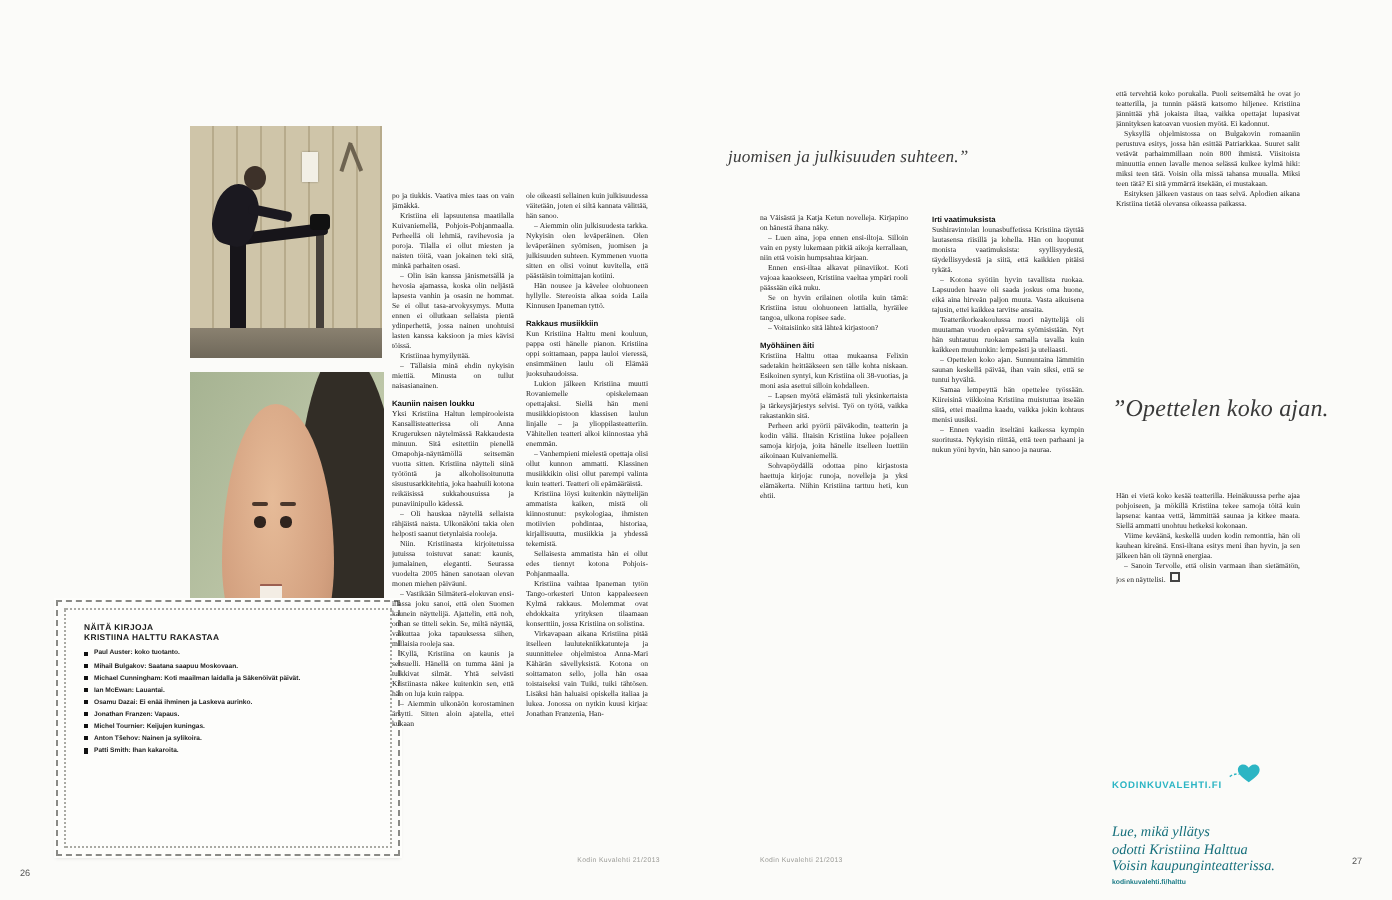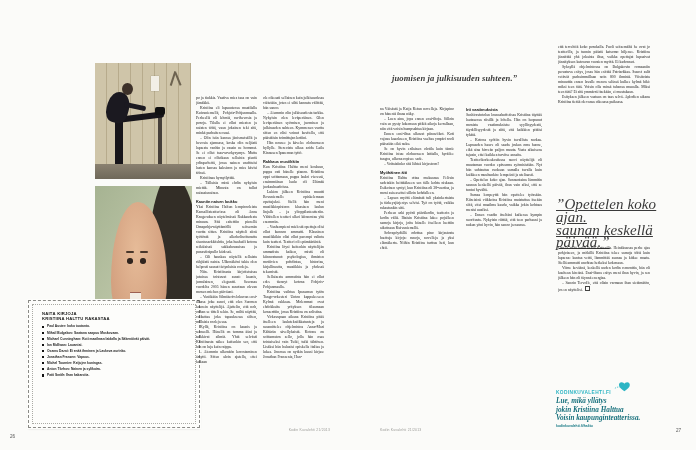--- a/index.html
+++ b/index.html
@@ -46,42 +46,42 @@
   .ticket h3{margin:0 0 3px 0;font-family:"Liberation Sans",sans-serif;font-size:4.2px;line-height:5.2px;
     letter-spacing:.2px;color:#161616;}
   .ticket ul{list-style:none;margin:0;padding:0;}
   .ticket li{position:relative;font-family:"Liberation Sans",sans-serif;font-size:3.3px;line-height:4.5px;
     padding-left:5px;margin-bottom:1.6px;color:#1d1d1d;font-weight:600;}
   .ticket li::before{content:"";position:absolute;left:0;top:1.2px;width:2.2px;height:2.2px;background:#111;}
 
   
   .pullquote{position:absolute;font-style:italic;font-size:8.6px;letter-spacing:.1px;color:#3a3a3a;white-space:nowrap;}
   .pq1{left:237px;top:73px;}
-  .pq2{left:392px;top:73px;font-weight:bold;}
-  .pq3{left:556px;top:198px;font-size:15px;line-height:12.8px;white-space:normal;width:130px;text-decoration:underline;}
+  .pq2{left:364px;top:73px;}
+  .pq3{left:556px;top:198px;font-size:12px;line-height:12.8px;white-space:normal;width:130px;}
 
   
   .col{position:absolute;overflow:hidden;text-align:justify;font-size:3.8px;line-height:5px;color:#222;}
   .col p{margin:0;text-indent:4px;}
   .col p:first-child{text-indent:0;}
   .col h4 + p{text-indent:0;}
   .col h4{margin:3px 0 1px 0;font-family:"Liberation Sans",sans-serif;font-size:3.9px;color:#111;}
   .l1{left:196px;top:96px;width:61px;height:330px;}
   .l2{left:263px;top:96px;width:61px;height:330px;}
   .r1{left:380px;top:107px;width:74px;height:315px;}
   .r2{left:466px;top:104px;width:76px;height:318px;}
   .r3a{left:558px;top:45px;width:92px;height:150px;}
   .r3b{left:558px;top:246px;width:92px;height:128px;}
   .endmark{display:inline-block;width:3px;height:3px;border:0.6px solid #444;margin-left:2px;vertical-align:baseline;}
 
   
   .teaser{left:556px;top:381px;width:110px;}
   .teaser .site{display:flex;align-items:flex-end;gap:2px;font-family:"Liberation Sans",sans-serif;
     font-weight:bold;font-size:4.8px;letter-spacing:.4px;color:#2cb5c4;}
-  .teaser .script{font-style:italic;font-weight:bold;font-size:7.2px;line-height:8.6px;color:#17707c;margin-top:2px;}
+  .teaser .script{font-style:italic;font-weight:normal;font-size:7.2px;line-height:8.6px;color:#17707c;margin-top:16px;}
   .teaser .url{font-family:"Liberation Sans",sans-serif;font-weight:bold;font-size:3.4px;color:#1a7a86;margin-top:1.5px;}
 
   
   .footer{position:absolute;top:428px;font-family:"Liberation Sans",sans-serif;font-size:3.4px;color:#9a9a96;letter-spacing:.2px;}
   .fL{left:230px;width:100px;text-align:right;}
   .fR{left:380px;}
   .pagenum{position:absolute;font-family:"Liberation Sans",sans-serif;font-size:4.6px;color:#555;}
   .pnL{left:10px;top:434px;}
   .pnR{left:676px;top:428px;}
 </style>
@@ -132,21 +132,20 @@
           <li>Michel Tournier: Keijujen kuningas.</li>
           <li>Anton Tšehov: Nainen ja sylikoira.</li>
           <li>Patti Smith: Ihan kakaroita.</li>
         </ul>
     </div>
   </div>
 
   <div class="pullquote pq2">juomisen ja julkisuuden suhteen.”</div>
   <div class="pullquote pq3">
       <div>”Opettelen koko ajan.</div>
-      <div>saunan keskellä päivää.”</div>
     </div>
 
   <div class="col l1">
       <p>po ja tiukkis. Vaativa mies taas on vain jämäkkä.</p>
       <p>Kristiina eli lapsuutensa maatilalla Kuivaniemellä, Pohjois-Pohjanmaalla. Perheellä oli lehmiä, ravihevosia ja poroja. Tilalla ei ollut miesten ja naisten töitä, vaan jokainen teki sitä, minkä parhaiten osasi.</p>
       <p>– Olin isän kanssa jänismetsällä ja hevosia ajamassa, koska olin neljästä lapsesta vanhin ja osasin ne hommat. Se ei ollut tasa-arvokysymys. Mutta ennen ei ollutkaan sellaista pientä ydinperhettä, jossa nainen unohtuisi lasten kanssa kaksioon ja mies kävisi töissä.</p>
       <p>Kristiinaa hymyilyttää.</p>
       <p>– Tällaisia minä ehdin nykyisin miettiä. Minusta on tullut naisasianainen.</p>
       <h4>Kauniin naisen loukku</h4>
       <p>Yksi Kristiina Haltun lempirooleista Kansallisteatterissa oli Anna Krugeruksen näytelmässä Rakkaudesta minuun. Sitä esitettiin pienellä Omapohja-näyttämöllä seitsemän vuotta sitten. Kristiina näytteli siinä työtöntä ja alkoholisoitunutta sisustusarkkitehtia, joka haahuili kotona reikäisissä sukkahousuissa ja punaviinipullo kädessä.</p>
@@ -206,21 +205,21 @@
       <span>KODINKUVALEHTI.FI</span>
       <span>
         <svg width="20" height="13" viewBox="0 0 24 16">
           <path d="M2 9 C4 7.5 6 7.2 8 7.6" stroke="#2cb5c4" stroke-width="0.9" stroke-dasharray="1.6 1.3" fill="none"></path>
           <path d="M17.2 1.5c-1.9 0-3 1.2-3.5 2-.5-.8-1.6-2-3.5-2C8.2 1.5 7 3 7 4.8c0 2.9 3.3 5.3 6.7 7.7 3.4-2.4 6.7-4.8 6.7-7.7 0-1.8-1.2-3.3-3.2-3.3z" fill="#2cb5c4"></path>
         </svg>
       </span>
     </div>
     <div class="script">
         <div>Lue, mikä yllätys</div>
-        <div>jokin Kristiina Halttua</div>
+        <div>odotti Kristiina Halttua</div>
         <div>Voisin kaupunginteatterissa.</div>
       </div>
     <div class="url">kodinkuvalehti.fi/halttu</div>
   </div>
 
   <div class="footer fL">Kodin Kuvalehti 21/2013</div>
   <div class="footer fR">Kodin Kuvalehti 21/2013</div>
   <div class="pagenum pnL">26</div>
   <div class="pagenum pnR">27</div>
 

